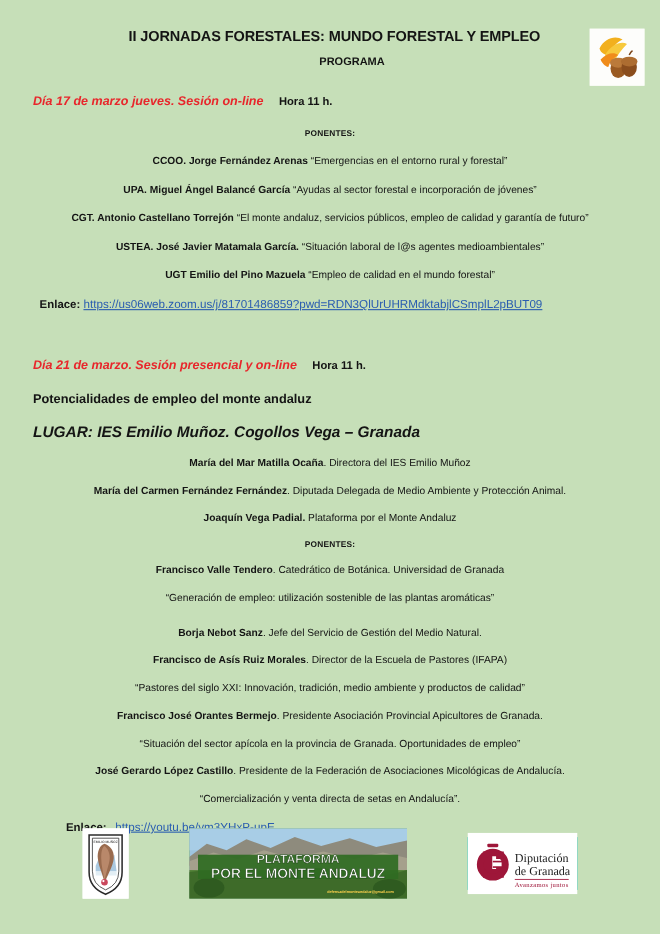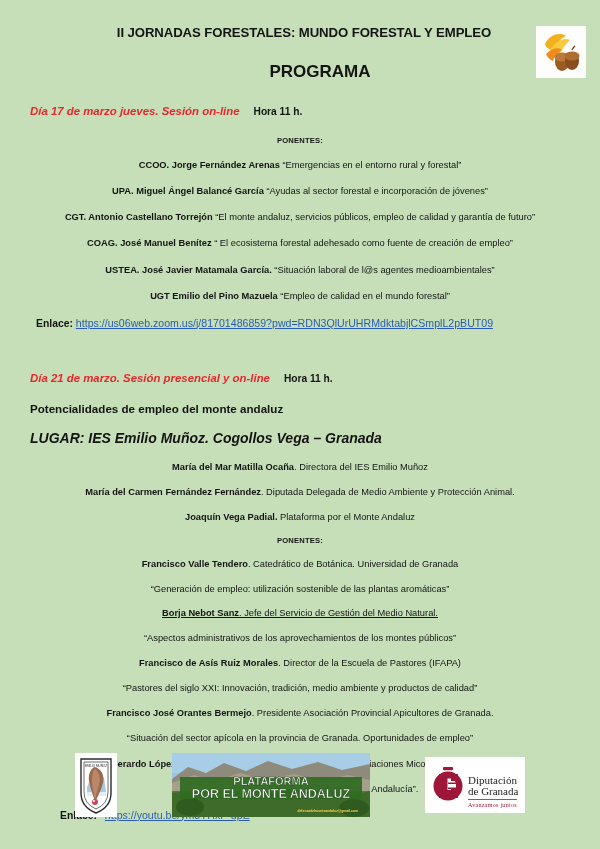--- a/index.html
+++ b/index.html
@@ -30,23 +30,23 @@
     text-align: center;
   }
   .doc-title {
     font-size: 13.2px;
     font-weight: bold;
     letter-spacing: -0.1px;
     line-height: 1.1;
     margin: 0 0 0 8px;
   }
   .doc-subtitle {
-    font-size: 17px;
-    font-weight: bold;
-    margin: 22px 0 0 40px;
+    font-size: 10px;
+    font-weight: bold;
+    margin: 10px 0 0 40px;
     line-height: 1.1;
   }
   .acorn-badge {
     position: absolute;
     top: 26px;
     right: 14px;
     width: 50px;
     height: 52px;
     background: #fdfdfb;
     overflow: hidden;
@@ -191,23 +191,20 @@
   </div>
 
   <div class="speaker" style="margin-top:14px;">
     <span class="name">UPA. Miguel Ángel Balancé García</span><span class="desc"> “Ayudas al sector forestal e incorporación de  jóvenes”</span>
   </div>
 
   <div class="speaker" style="margin-top:14px;">
     <span class="name">CGT. Antonio Castellano Torrejón</span><span class="desc"> “El monte andaluz, servicios públicos, empleo de calidad y garantía de futuro”</span>
   </div>
 
-  <div class="speaker" style="margin-top:14px;">
-    <span class="name">COAG. José Manuel Benítez</span><span class="desc"> “ El ecosistema forestal adehesado como fuente de creación de empleo”</span>
-  </div>
 
   <div class="speaker" style="margin-top:14px;">
     <span class="name">USTEA. José Javier Matamala García.</span><span class="desc"> “Situación laboral de l@s agentes medioambientales”</span>
   </div>
 
   <div class="speaker" style="margin-top:14px;">
     <span class="name">UGT Emilio del Pino Mazuela</span><span class="desc">  “Empleo de calidad en el mundo forestal”</span>
   </div>
 
   <div class="enlace-row" style="margin-top:15px;">
@@ -235,24 +232,23 @@
     <span class="name">Joaquín Vega Padial.</span><span class="desc"> Plataforma por el Monte Andaluz</span>
   </div>
 
   <div class="ponentes-label" style="margin-top:13px;">PONENTES:</div>
 
   <div class="speaker" style="margin-top:13px;">
     <span class="name">Francisco Valle Tendero</span><span class="desc">. Catedrático de Botánica. Universidad de Granada</span>
   </div>
   <div class="talk" style="margin-top:13px;">“Generación de empleo: utilización sostenible de las plantas aromáticas”</div>
 
-  <div class="speaker" style="margin-top:12px;text-decoration:underline;">
+  <div class="speaker" style="margin-top:20px;">
     <span class="name">Borja Nebot Sanz</span><span class="desc">. Jefe del Servicio de Gestión del Medio Natural.</span>
   </div>
-  <div class="talk" style="margin-top:13px;">“Aspectos administrativos de los aprovechamientos de los montes públicos”</div>
 
   <div class="speaker" style="margin-top:13px;">
     <span class="name">Francisco de Asís Ruiz Morales</span><span class="desc">. Director de la Escuela de Pastores (IFAPA)</span>
   </div>
   <div class="talk" style="margin-top:13px;">“Pastores del siglo XXI: Innovación, tradición, medio ambiente y productos de calidad”</div>
 
   <div class="speaker" style="margin-top:13px;">
     <span class="name">Francisco José Orantes Bermejo</span><span class="desc">. Presidente Asociación Provincial Apicultores de Granada.</span>
   </div>
   <div class="talk" style="margin-top:13px;">“Situación del sector apícola en la provincia de Granada. Oportunidades de empleo”</div>

